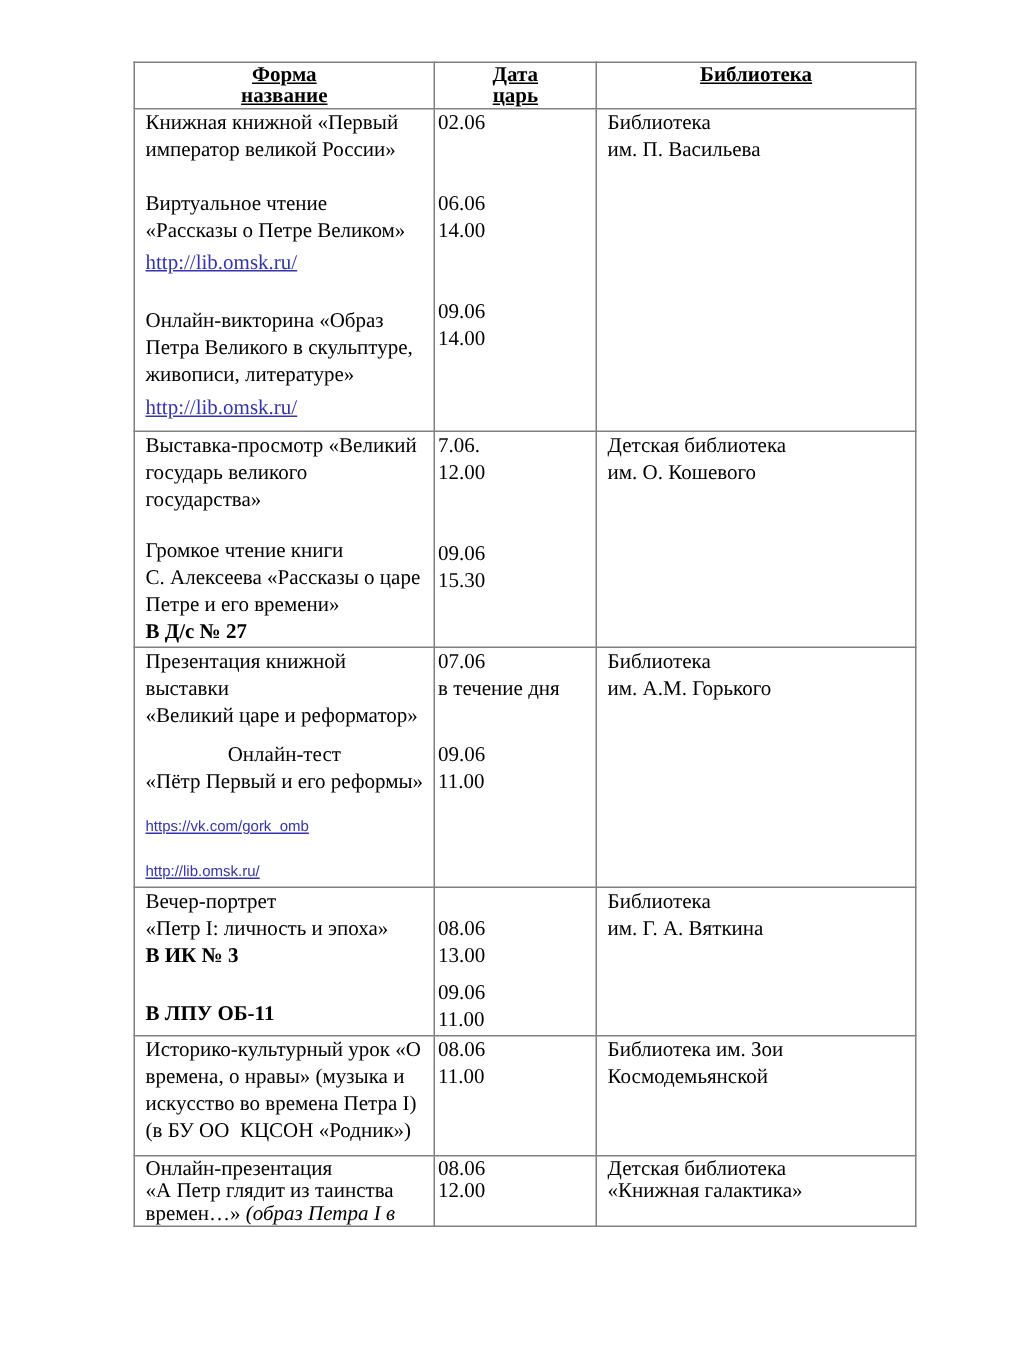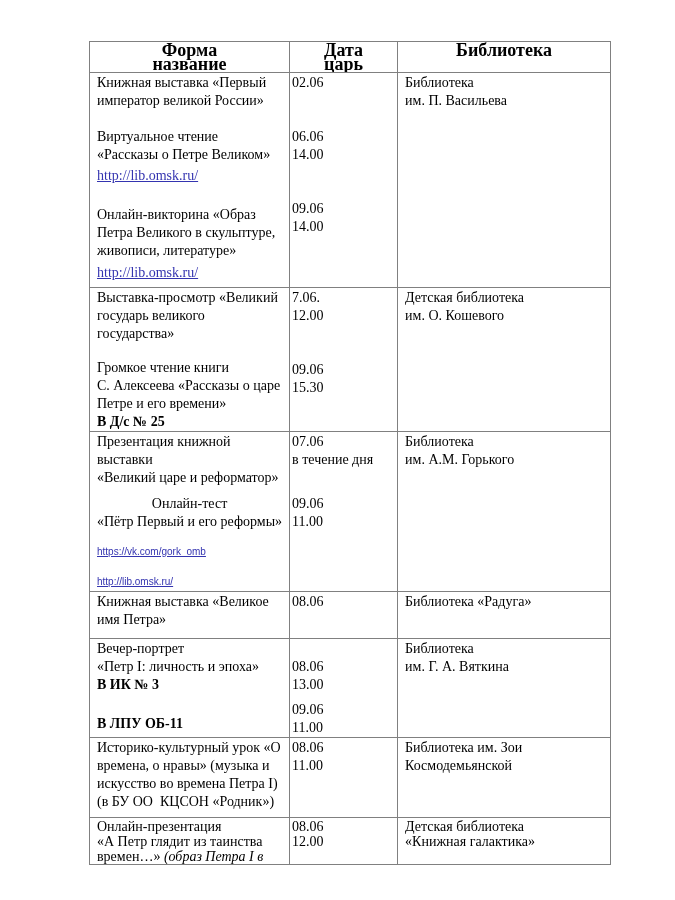--- a/index.html
+++ b/index.html
@@ -28,23 +28,24 @@
   col.c-date{width:108px;}
   col.c-lib{width:213px;}
   th,td{
     border:1px solid var(--border);
     vertical-align:top;
     overflow:hidden;
   }
   thead tr{height:31px;}
   th{
     font-weight:bold;
-    font-size:18px;
+    font-size:14px;
     text-align:center;
     padding:2px 2px 0;
+    text-decoration:underline;
   }
   .hline{line-height:13.5px;min-height:13.5px;white-space:pre;}
   td{
     font-size:14px;
     padding:1px 7px 0;
   }
   td.datetime{text-align:left;padding:1px 2px 0;}
   .line{
     line-height:18px;min-height:18px;
     white-space:pre;
@@ -81,21 +82,21 @@
           <div class="hline">царь</div>
         </th>
         <th>
           <div class="hline">Библиотека</div>
         </th>
       </tr>
   </thead>
   <tbody>
       <tr style="height: 215px;">
         <td class="form">
-          <div class="line">Книжная выставка «Первый</div>
+          <div class="line">Книжная книжной «Первый</div>
           <div class="line">император великой России»</div>
           <div class="line"></div>
           <div class="line">Виртуальное чтение</div>
           <div class="line">«Рассказы о Петре Великом»</div>
           <div class="line" style="margin-top: 3px;"><a class="doc-link" href="#">http://lib.omsk.ru/</a></div>
           <div class="line"></div>
           <div class="line" style="margin-top: 3px;">Онлайн-викторина «Образ</div>
           <div class="line">Петра Великого в скульптуре,</div>
           <div class="line">живописи, литературе»</div>
           <div class="line" style="margin-top: 4px;"><a class="doc-link" href="#">http://lib.omsk.ru/</a></div>
@@ -117,21 +118,21 @@
         </td>
       </tr>
       <tr style="height: 141px;">
         <td class="form">
           <div class="line">Выставка-просмотр «Великий</div>
           <div class="line">государь великого</div>
           <div class="line">государства»</div>
           <div class="line" style="margin-top: 16px;">Громкое чтение книги</div>
           <div class="line">С. Алексеева «Рассказы о царе</div>
           <div class="line">Петре и его времени»</div>
-          <div class="line bold">В Д/с № 25</div>
+          <div class="line bold">В Д/с № 27</div>
         </td>
         <td class="datetime">
           <div class="line">7.06.</div>
           <div class="line">12.00</div>
           <div class="line"></div>
           <div class="line"></div>
           <div class="line">09.06</div>
           <div class="line">15.30</div>
         </td>
         <td class="library">
@@ -153,32 +154,20 @@
           <div class="line">07.06</div>
           <div class="line">в течение дня</div>
           <div class="line" style="margin-top: 26px;">09.06</div>
           <div class="line">11.00</div>
         </td>
         <td class="library">
           <div class="line">Библиотека</div>
           <div class="line">им. А.М. Горького</div>
         </td>
       </tr>
-      <tr style="height: 47px;">
-        <td class="form">
-          <div class="line">Книжная выставка «Великое</div>
-          <div class="line">имя Петра»</div>
-        </td>
-        <td class="datetime">
-          <div class="line">08.06</div>
-        </td>
-        <td class="library">
-          <div class="line">Библиотека «Радуга»</div>
-        </td>
-      </tr>
       <tr style="height: 97px;">
         <td class="form">
           <div class="line">Вечер-портрет</div>
           <div class="line">«Петр I: личность и эпоха»</div>
           <div class="line bold">В ИК № 3</div>
           <div class="line bold" style="margin-top: 21px;">В ЛПУ ОБ-11</div>
         </td>
         <td class="datetime">
           <div class="line"></div>
           <div class="line">08.06</div>

